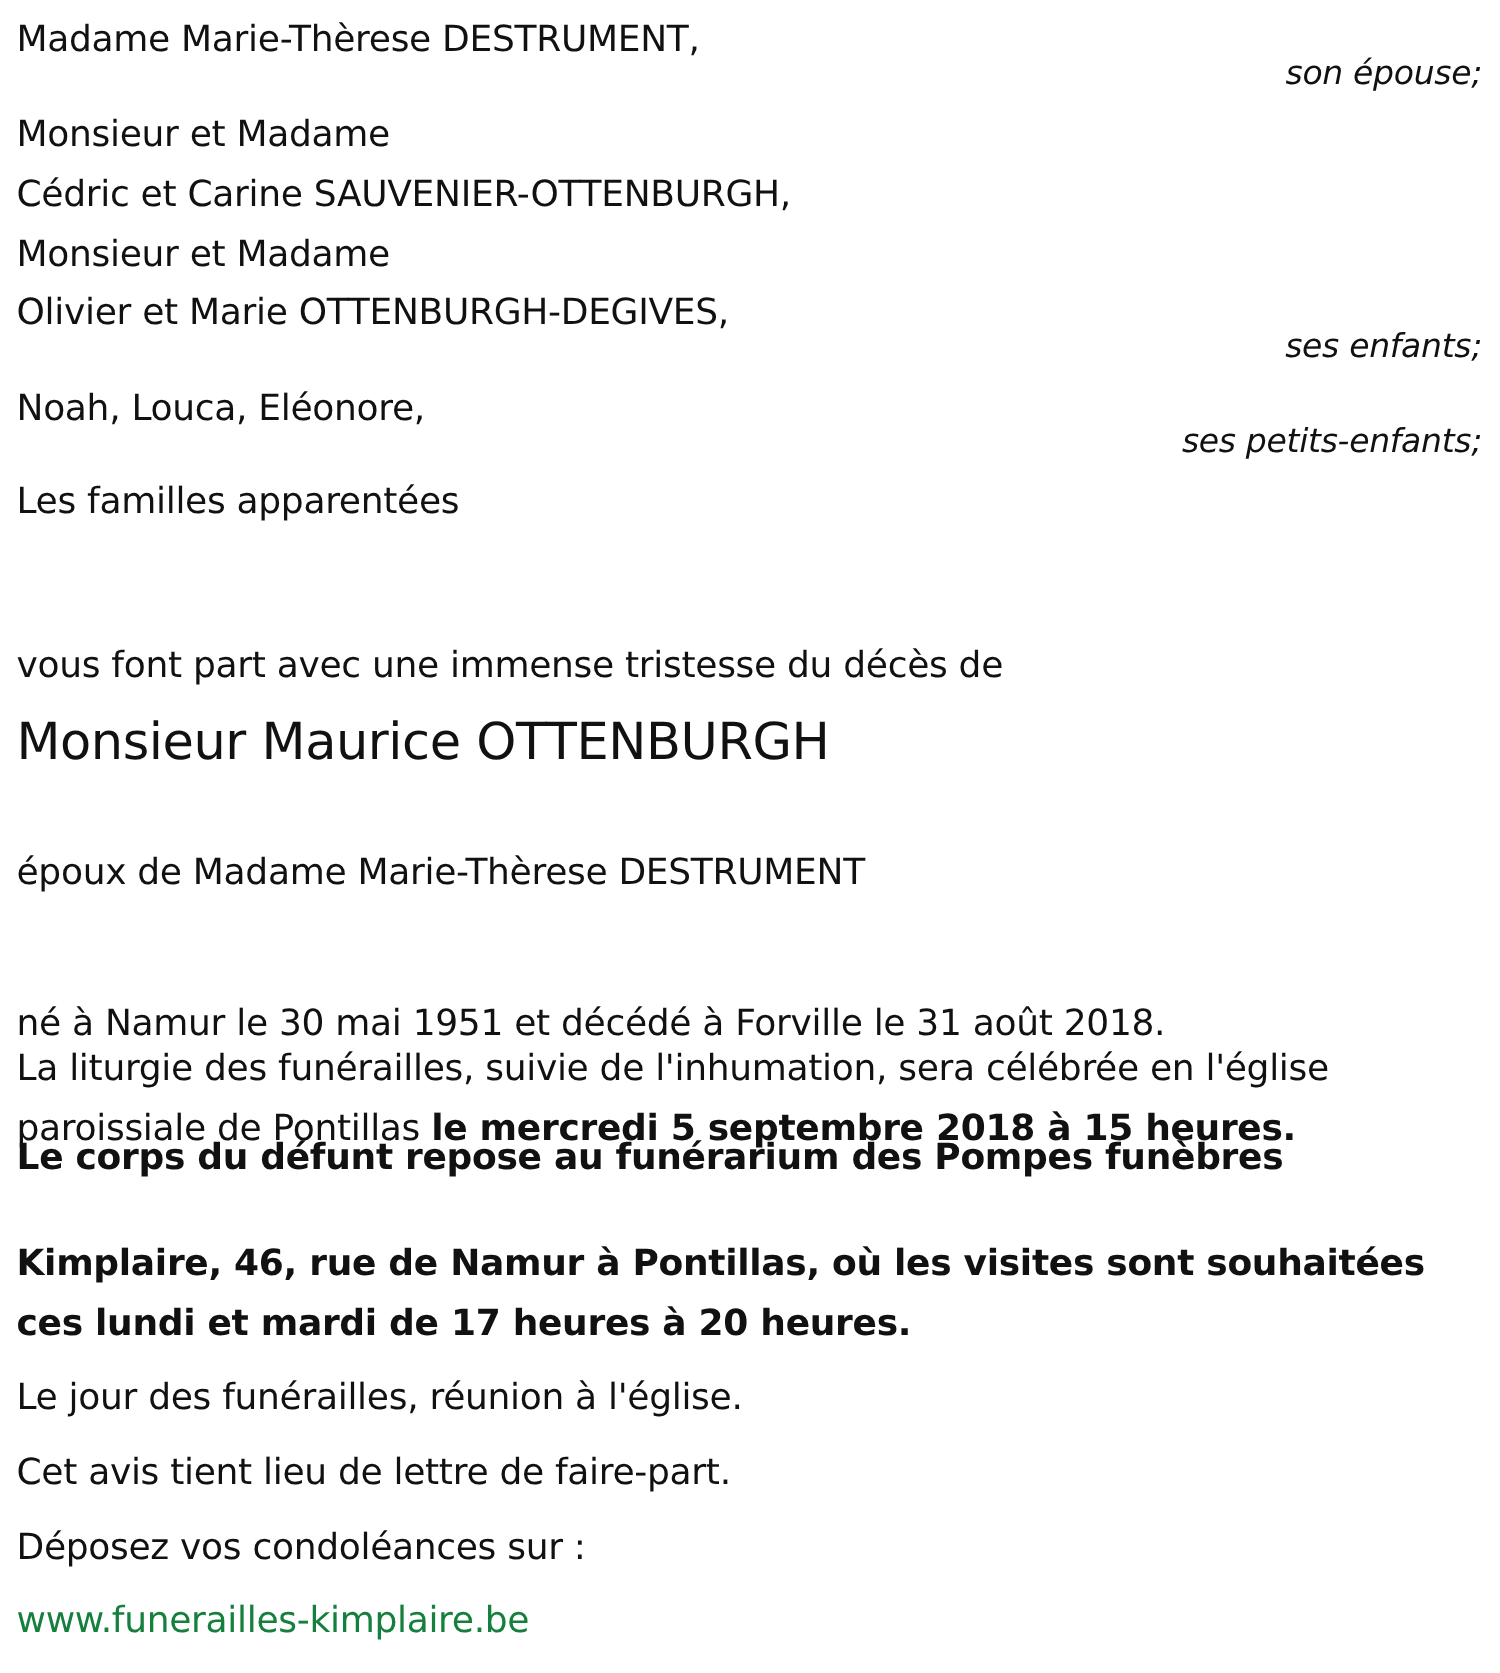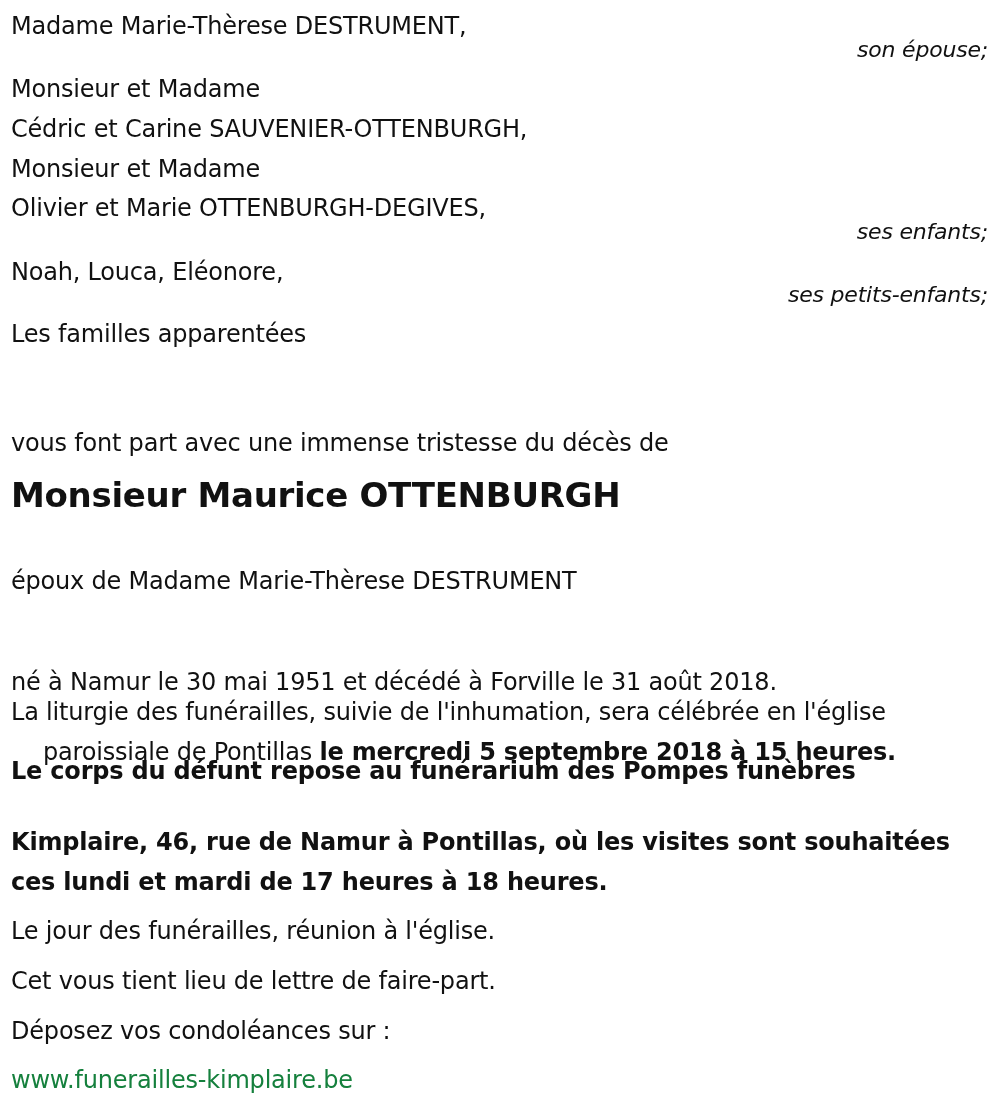--- a/index.html
+++ b/index.html
@@ -31,21 +31,21 @@
       font-style: italic;
       white-space: nowrap;
       text-align: left;
       letter-spacing: -0.2px;
     }
     .title {
       position: absolute;
       left: 11px;
       font-size: 34px;
       line-height: 42px;
-      font-weight: bold;
+      font-weight: normal;
       white-space: nowrap;
       letter-spacing: -0.3px;
     }
     .bold { font-weight: bold; }
     .link {
       color: #15803d;
       text-decoration: none;
     }
   </style>
 </head>
@@ -69,28 +69,28 @@
 
   <div class="line" style="top:382px;margin-top:46px;">vous font part avec une immense tristesse du décès de</div>
 
   <div class="title" style="top:474px;">Monsieur Maurice OTTENBURGH</div>
 
   <div class="line" style="top:566px;">époux de Madame Marie-Thèrese DESTRUMENT</div>
 
   <div class="line" style="top:647px;margin-top:20px;">né à Namur le 30 mai 1951 et décédé à Forville le 31 août 2018.</div>
 
   <div class="line" style="top:697px;">La liturgie des funérailles, suivie de l'inhumation, sera célébrée en l'église</div>
-  <div class="line" style="top:737px;margin-left:32px;">
+  <div class="line" style="top:737px;">
     <span>paroissiale de Pontillas </span><span class="bold">le mercredi 5 septembre 2018 à 15 heures.</span>
   </div>
 
   <div class="line bold" style="top:756px;">Le corps du défunt repose au funérarium des Pompes funèbres</div>
   <div class="line bold" style="top:827px;">Kimplaire, 46, rue de Namur à Pontillas, où les visites sont souhaitées</div>
-  <div class="line bold" style="top:867px;">ces lundi et mardi de 17 heures à 18 heures.</div>
+  <div class="line bold" style="top:867px;">ces lundi et mardi de 17 heures à 20 heures.</div>
 
   <div class="line" style="top:916px;">Le jour des funérailles, réunion à l'église.</div>
-  <div class="line" style="top:966px;">Cet vous tient lieu de lettre de faire-part.</div>
+  <div class="line" style="top:966px;">Cet avis tient lieu de lettre de faire-part.</div>
   <div class="line" style="top:1016px;">Déposez vos condoléances sur :</div>
   <div class="line" style="top:1065px;">
     <a class="link">www.funerailles-kimplaire.be</a>
   </div>
 
 </div>
 
 </body></html>

